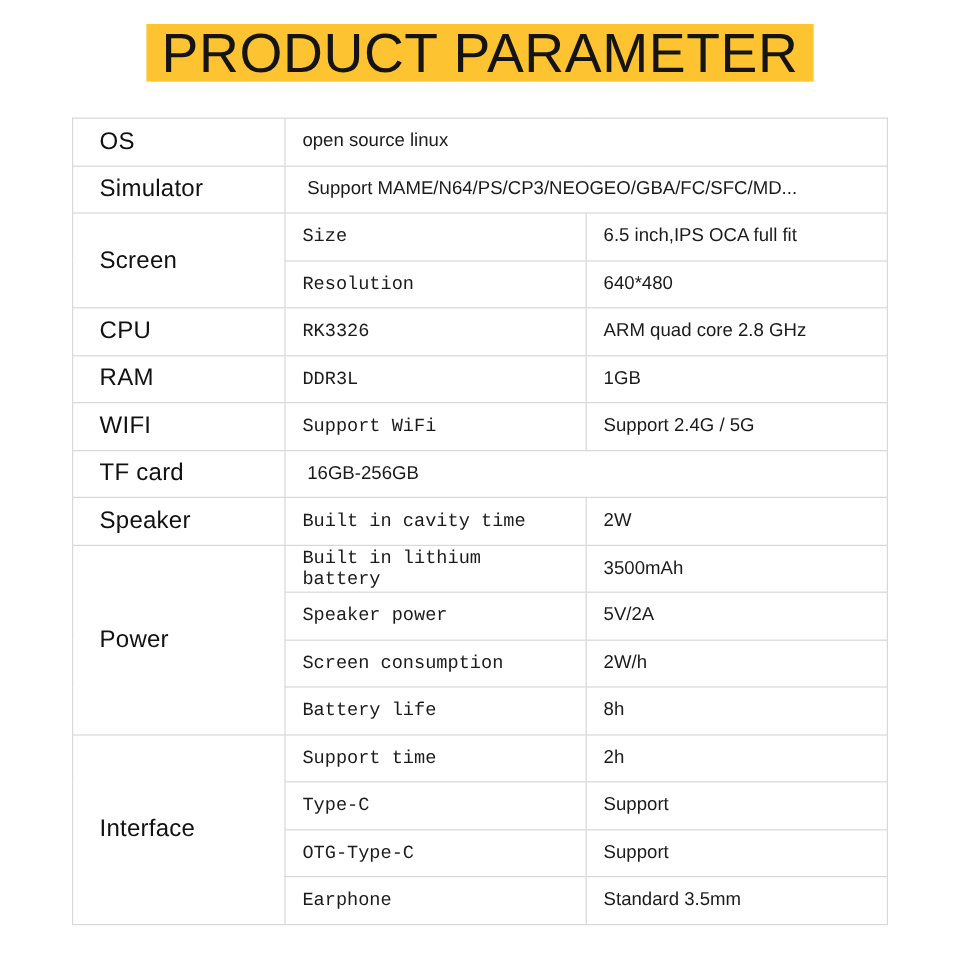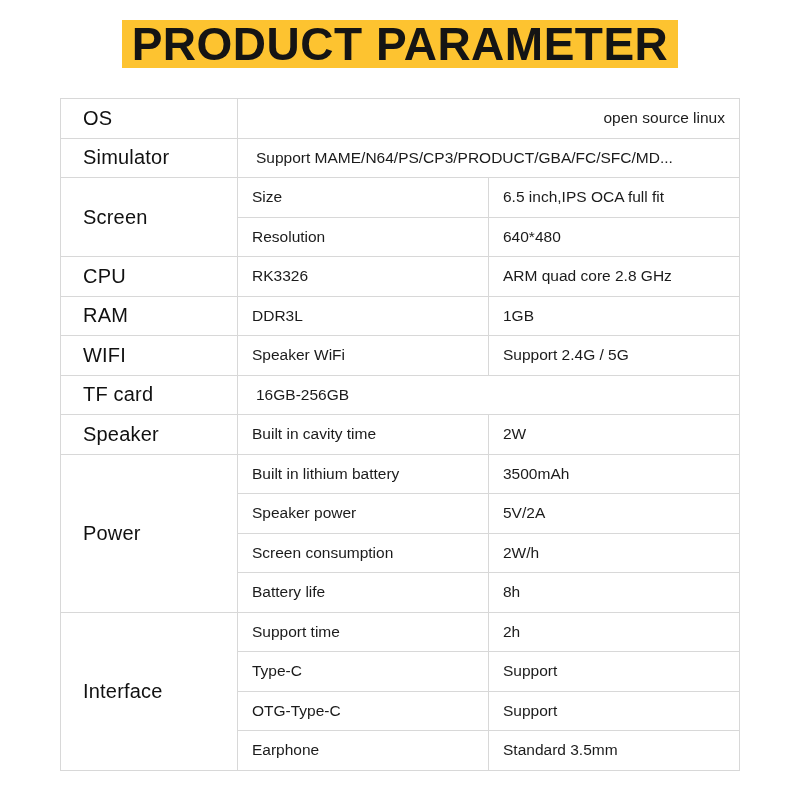--- a/index.html
+++ b/index.html
@@ -35,21 +35,21 @@
     right: 62px;
     top: 20px;
     height: 48px;
     background: #fdc330;
     z-index: 0;
   }
   .title-text {
     position: relative;
     z-index: 1;
     font-size: 46px;
-    font-weight: bold;
+    font-weight: normal;
     letter-spacing: 0.5px;
     color: #141414;
     font-family: "Liberation Sans", sans-serif;
     white-space: nowrap;
   }
   
   .spec-table {
     width: 680px;
     margin: 10px auto 0 auto;
     border-collapse: collapse;
@@ -67,26 +67,27 @@
   }
   .spec-table td.label {
     font-size: 20px;
     color: #111111;
     width: 140px;
     padding-left: 22px;
     letter-spacing: 0.2px;
   }
   .spec-table td.mid {
     width: 240px;
+    font-family: Liberation Mono, monospace;
   }
   .spec-table td.value {
     width: 300px;
   }
   .spec-table td.center {
-    text-align: right;
+    text-align: left;
   }
   .spec-table td.leftpad {
     padding-left: 18px;
   }
 </style>
 </head>
 <body>
 
 <div class="page">
 
@@ -98,21 +99,21 @@
   <table class="spec-table">
     <tbody>
 
       <tr>
         <td class="label">OS</td>
         <td class="center" colspan="2">open source linux</td>
       </tr>
 
       <tr>
         <td class="label">Simulator</td>
-        <td class="leftpad" colspan="2">Support MAME/N64/PS/CP3/PRODUCT/GBA/FC/SFC/MD...</td>
+        <td class="leftpad" colspan="2">Support MAME/N64/PS/CP3/NEOGEO/GBA/FC/SFC/MD...</td>
       </tr>
 
       <tr>
         <td class="label" rowspan="2">Screen</td>
         <td class="mid">Size</td>
         <td class="value">6.5 inch,IPS OCA full fit</td>
       </tr>
       <tr>
         <td class="mid">Resolution</td>
         <td class="value">640*480</td>
@@ -125,21 +126,21 @@
       </tr>
 
       <tr>
         <td class="label">RAM</td>
         <td class="mid">DDR3L</td>
         <td class="value">1GB</td>
       </tr>
 
       <tr>
         <td class="label">WIFI</td>
-        <td class="mid">Speaker WiFi</td>
+        <td class="mid">Support WiFi</td>
         <td class="value">Support 2.4G / 5G</td>
       </tr>
 
       <tr>
         <td class="label">TF card</td>
         <td class="leftpad" colspan="2">16GB-256GB</td>
       </tr>
 
       <tr>
         <td class="label">Speaker</td>

